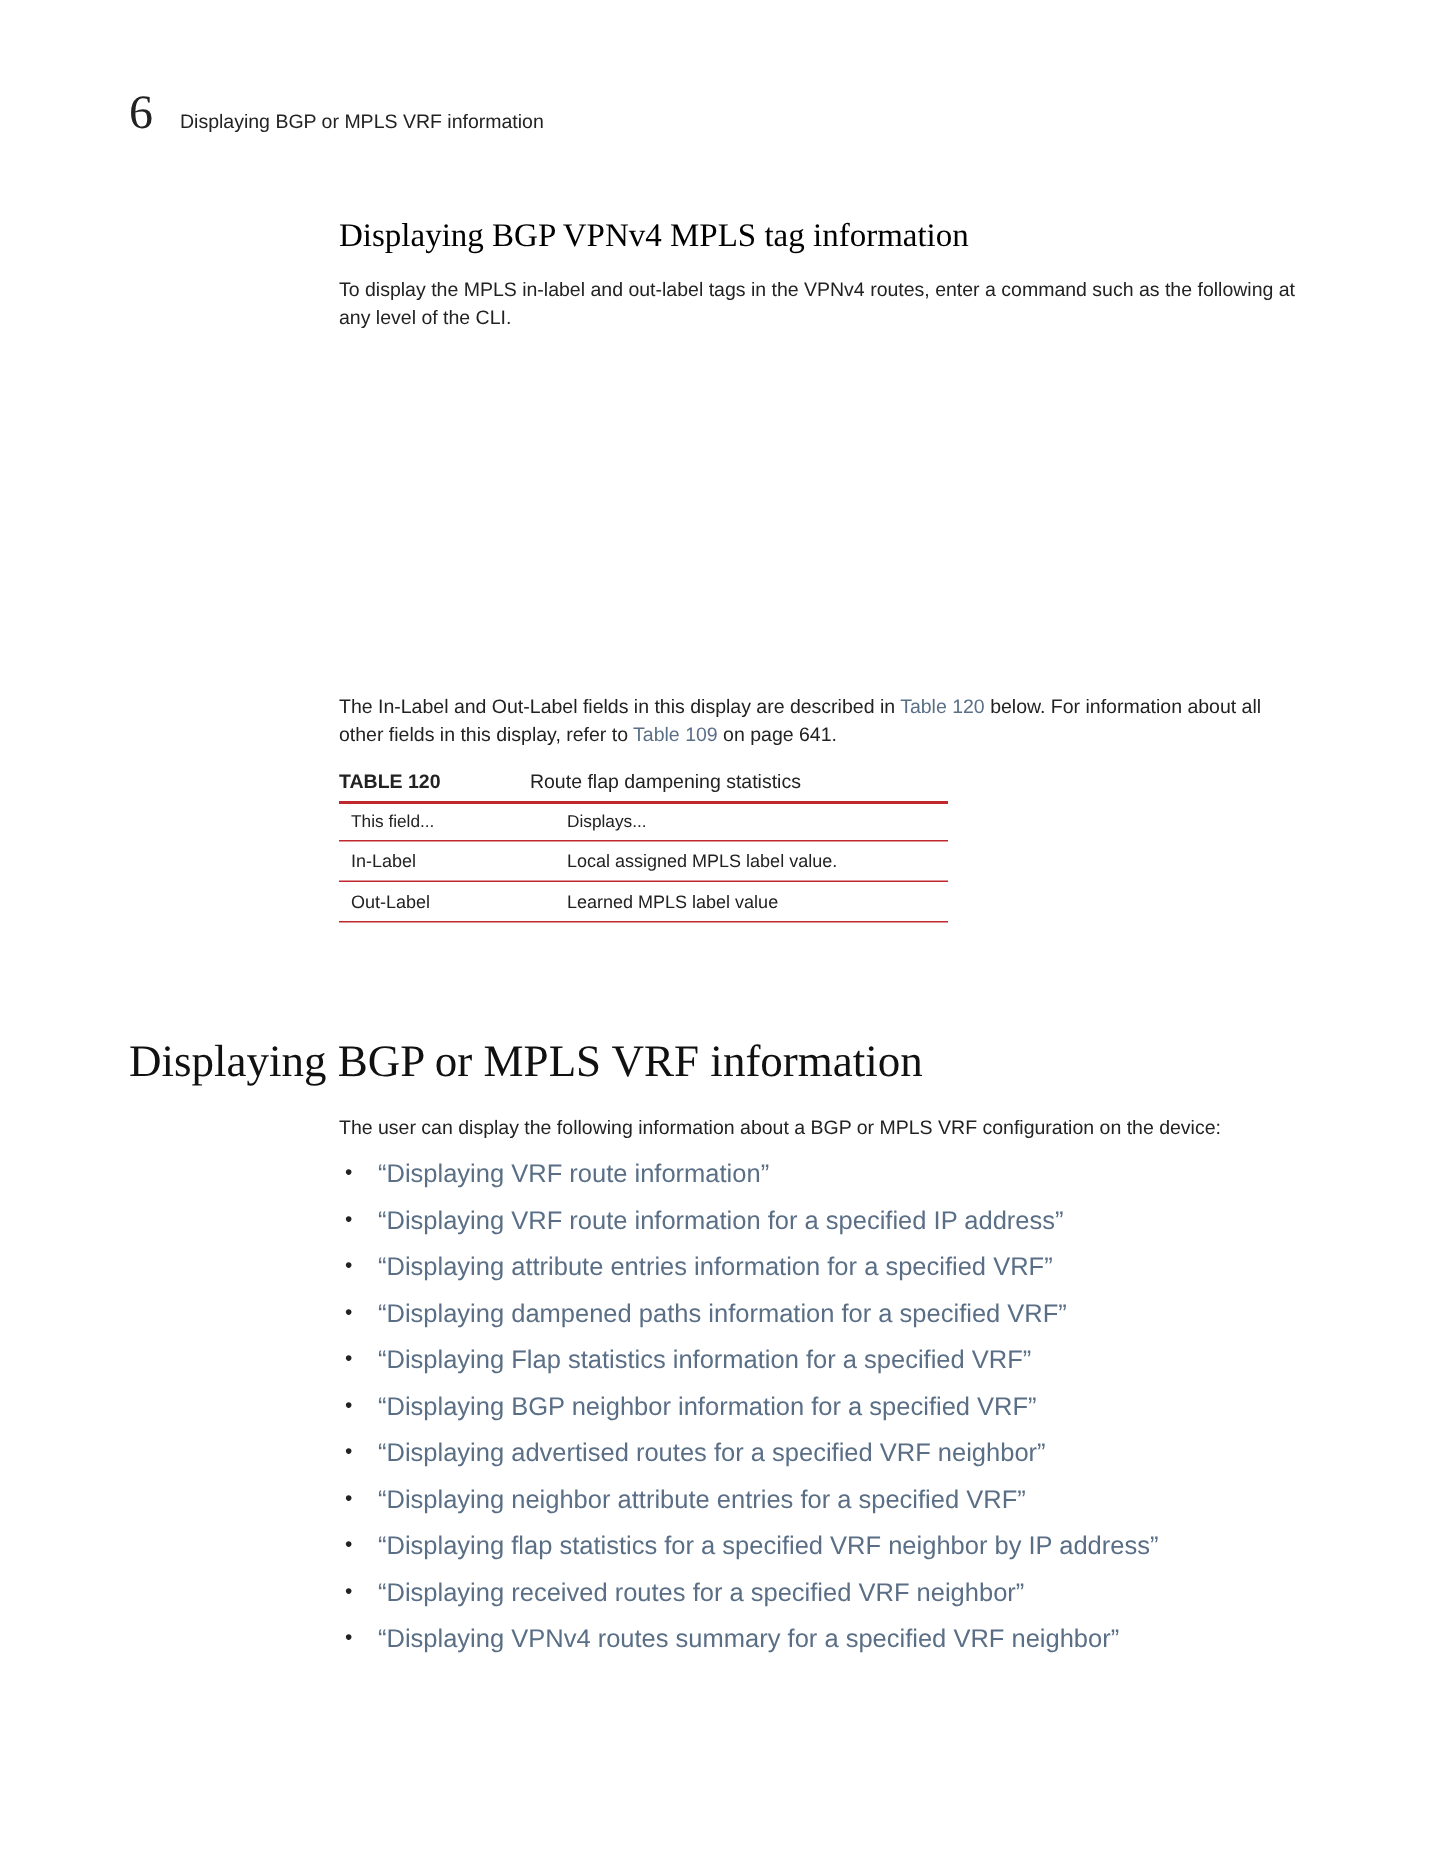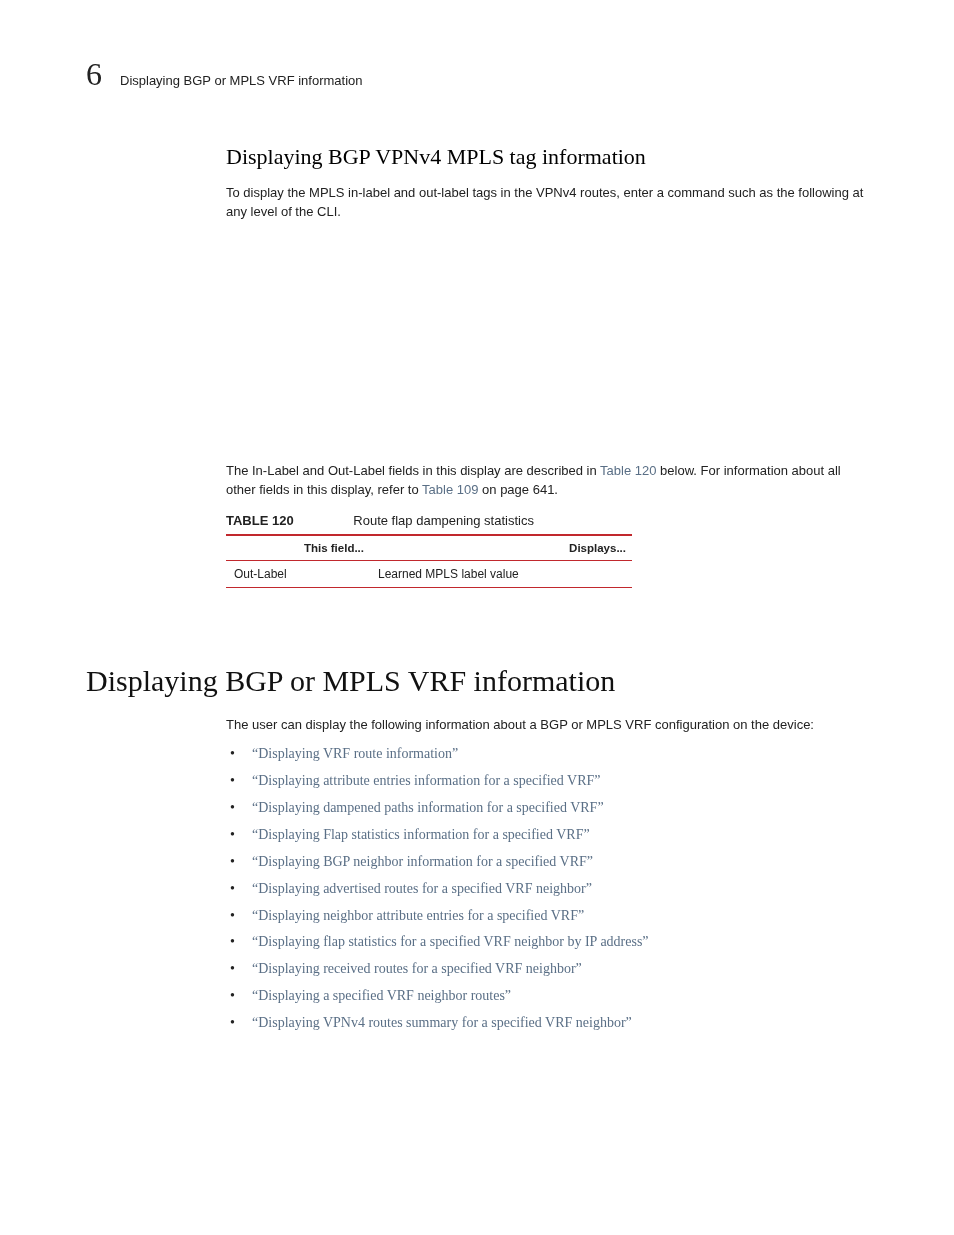--- a/index.html
+++ b/index.html
@@ -61,22 +61,22 @@
   }
   .table-caption .tlabel { font-weight: bold; }
   .table-caption .ttitle { margin-left: 56px; margin-top: 37px; }
   table {
     border-collapse: collapse;
     width: 100%;
     font-size: 12px;
   }
   thead tr { border-top: 2px solid #c1282d; border-bottom: 1px solid #c1282d; }
   thead th {
-    text-align: right;
-    font-weight: bold;
+    text-align: left;
+    font-weight: normal;
     padding: 6px 6px 6px 8px;
     font-size: 11.5px;
   }
   tbody td {
     padding: 6px 6px 6px 8px;
     border-bottom: 1px solid #c1282d;
     font-size: 12px;
   }
   th.col1, td.col1 { width: 130px; }
   h1.main {
@@ -88,24 +88,23 @@
     margin-left: 0;
   }
   ul.bullets {
     list-style: none;
     padding: 0;
     margin: 8px 0 0 0;
   }
   ul.bullets li {
     position: relative;
     padding-left: 26px;
-    font-size: 14px;
+    font-size: 17px;
     line-height: 1.35;
     margin-bottom: 8px;
-    font-family: Liberation Serif, serif;
   }
   ul.bullets li::before {
     content: "•";
     position: absolute;
     left: 4px;
     top: 0;
     font-size: 14px;
     color: #222;
   }
   ul.bullets li a { color: #5a6f86; text-decoration: none; }
@@ -139,42 +138,46 @@
       </div>
       <table>
         <thead>
           <tr>
             <th class="col1">This field...</th>
             <th>Displays...</th>
           </tr>
         </thead>
         <tbody>
           <tr>
+            <td class="col1">In-Label</td>
+            <td>Local assigned MPLS label value.</td>
+          </tr>
+          <tr>
             <td class="col1">Out-Label</td>
             <td>Learned MPLS label value</td>
           </tr>
         </tbody>
       </table>
     </div>
 
   </div>
 
   <h1 class="main">Displaying BGP or MPLS VRF information</h1>
 
   <div class="content-col">
     <p>The user can display the following information about a BGP or MPLS VRF configuration on the device:</p>
 
     <ul class="bullets">
       <li><a href="#">“Displaying VRF route information”</a></li>
+      <li><a href="#">“Displaying VRF route information for a specified IP address”</a></li>
       <li><a href="#">“Displaying attribute entries information for a specified VRF”</a></li>
       <li><a href="#">“Displaying dampened paths information for a specified VRF”</a></li>
       <li><a href="#">“Displaying Flap statistics information for a specified VRF”</a></li>
       <li><a href="#">“Displaying BGP neighbor information for a specified VRF”</a></li>
       <li><a href="#">“Displaying advertised routes for a specified VRF neighbor”</a></li>
       <li><a href="#">“Displaying neighbor attribute entries for a specified VRF”</a></li>
       <li><a href="#">“Displaying flap statistics for a specified VRF neighbor by IP address”</a></li>
       <li><a href="#">“Displaying received routes for a specified VRF neighbor”</a></li>
-      <li><a href="#">“Displaying a specified VRF neighbor routes”</a></li>
       <li><a href="#">“Displaying VPNv4 routes summary for a specified VRF neighbor”</a></li>
     </ul>
   </div>
 
 </div>
 
 </body></html>

